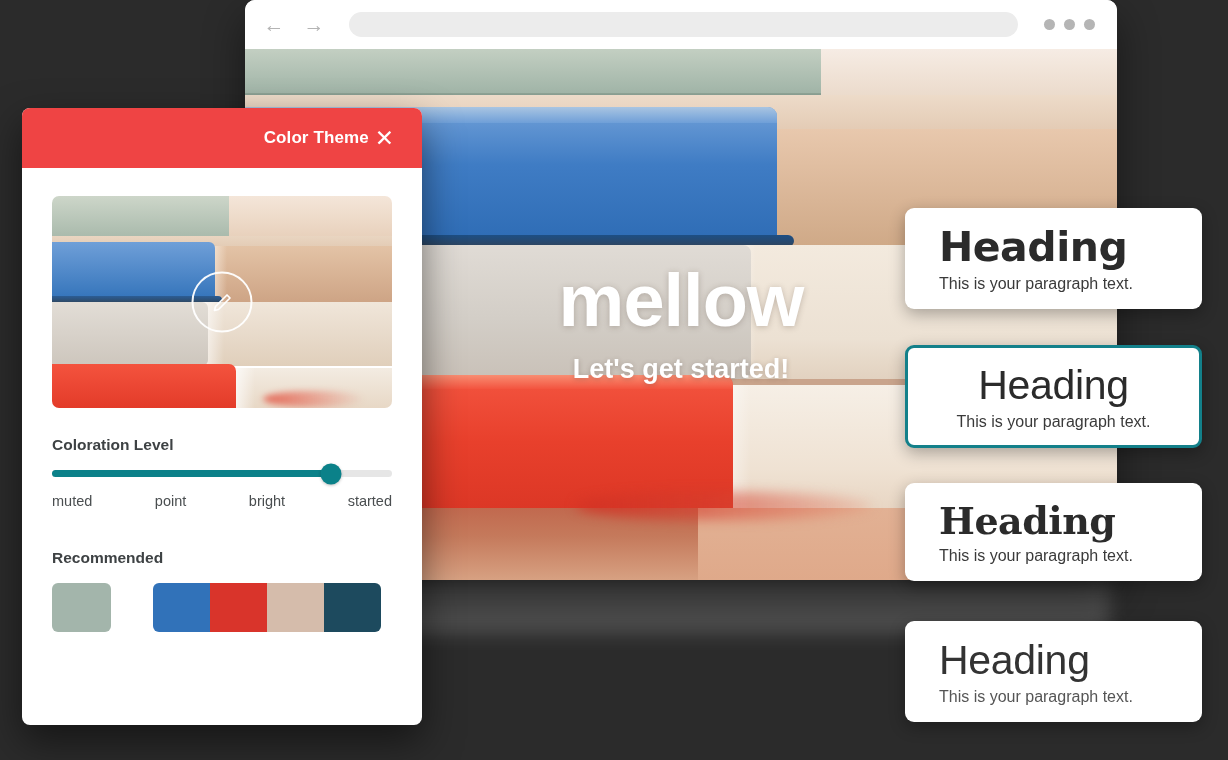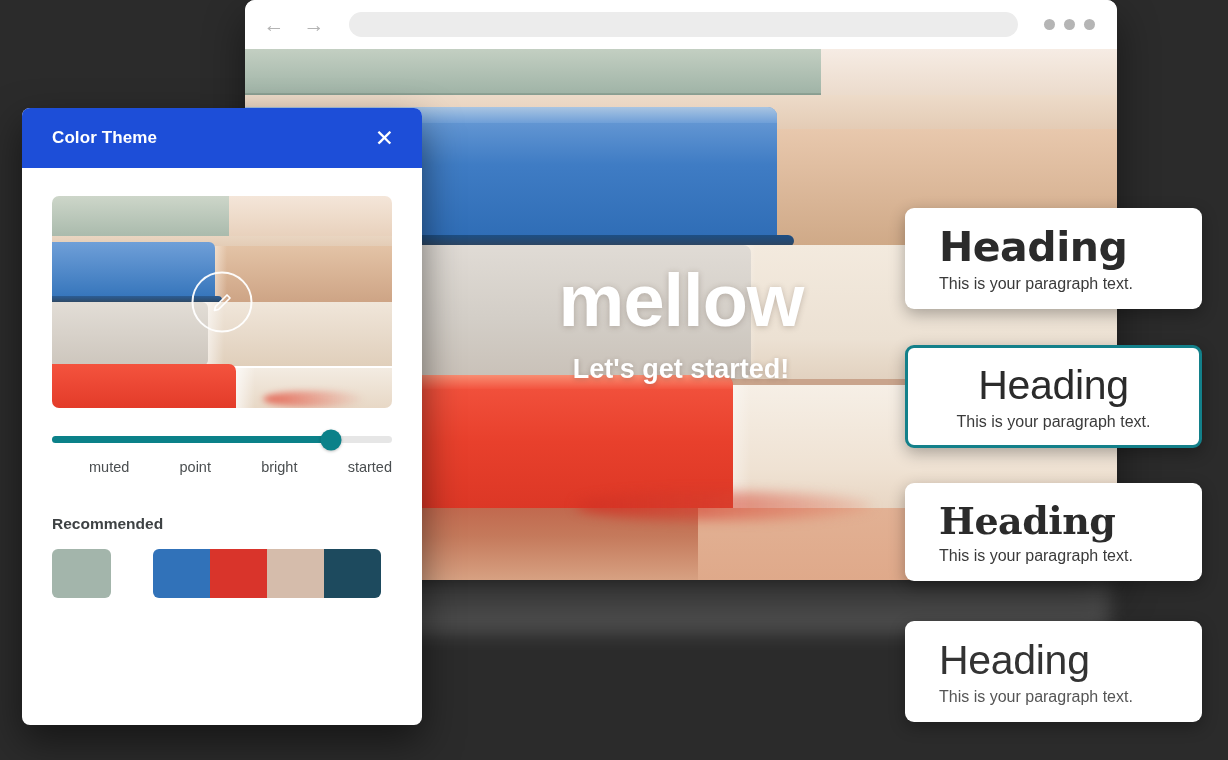--- a/index.html
+++ b/index.html
@@ -363,21 +363,20 @@
     transform: translate(-50%,-50%);
     cursor: pointer;
     box-shadow: 0 1px 3px rgba(0,0,0,.25);
   }
   .slider-labels {
     display: flex;
     justify-content: space-between;
     margin-top: 16px;
     font-size: 14.5px;
     color: #4a4e50;
-    margin-left: 37px;
   }
 
   
   .recommended-wrap { margin-top: 40px; }
   .swatch-row { display: flex; align-items: center; gap: 42px; margin-top: 14px; }
   .swatch-single {
     width: 59px; height: 49px;
     border-radius: 6px;
     cursor: pointer;
   }
@@ -452,21 +451,21 @@
   </div>
 
   <div class="style-card card-4">
     <div class="card-heading">Heading</div>
     <div class="card-para">This is your paragraph text.</div>
   </div>
 </div>
 
 <div class="theme-panel">
 
-  <div class="panel-header" style="background: #1d4ed8;">
+  <div class="panel-header" style="background: #ef4444; justify-content: flex-end;">
     <div class="panel-title">Color Theme</div>
     <div class="panel-close">✕</div>
   </div>
 
   <div class="panel-body">
 
 
     <div class="thumb">
       <div class="t-ptop"></div>
       <div class="t-sage"></div>
@@ -480,20 +479,21 @@
       <div class="t-red"></div>
       <div class="t-redsmear"></div>
       <div class="edit-fab">
         <svg width="24" height="24" viewBox="0 0 24 24" fill="none" stroke="#ffffff" stroke-width="1.7" stroke-linecap="round" stroke-linejoin="round">
           <path d="M16.5 4.5l3 3L8 19l-4 1 1-4z"></path>
         </svg>
       </div>
     </div>
 
     <div class="slider-wrap">
+      <div class="section-label">Coloration Level</div>
       <div class="slider-track">
         <div class="slider-fill" style="width: 82%; background: rgb(11, 129, 137);"></div>
         <div class="slider-thumb" style="left: 82%; background: rgb(11, 129, 137);"></div>
       </div>
       <div class="slider-labels">
         <span>muted</span>
         <span>point</span>
         <span>bright</span>
         <span>started</span>
       </div>

